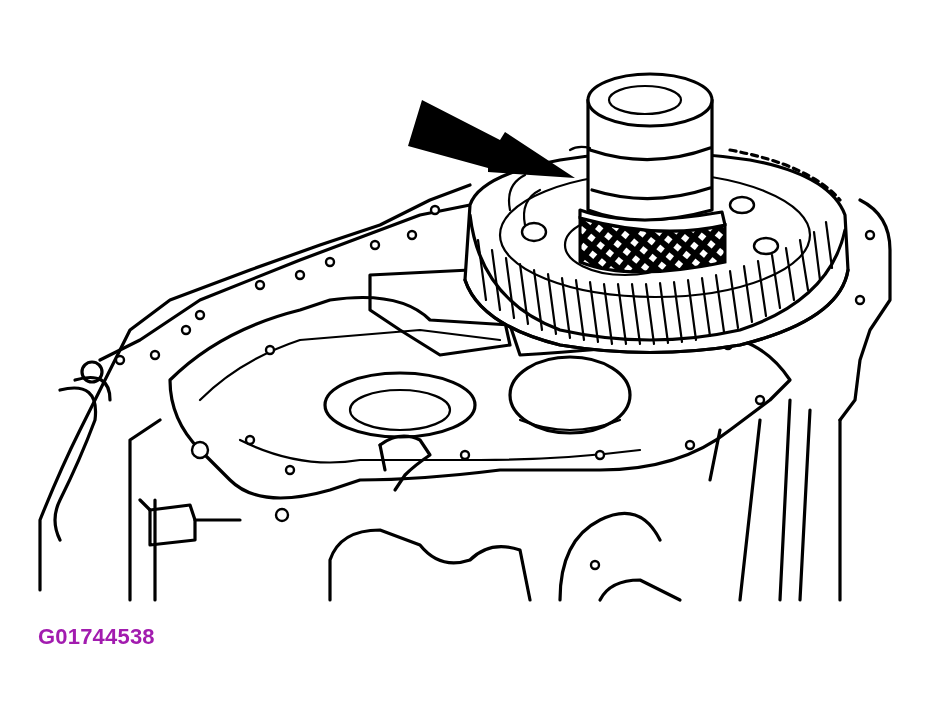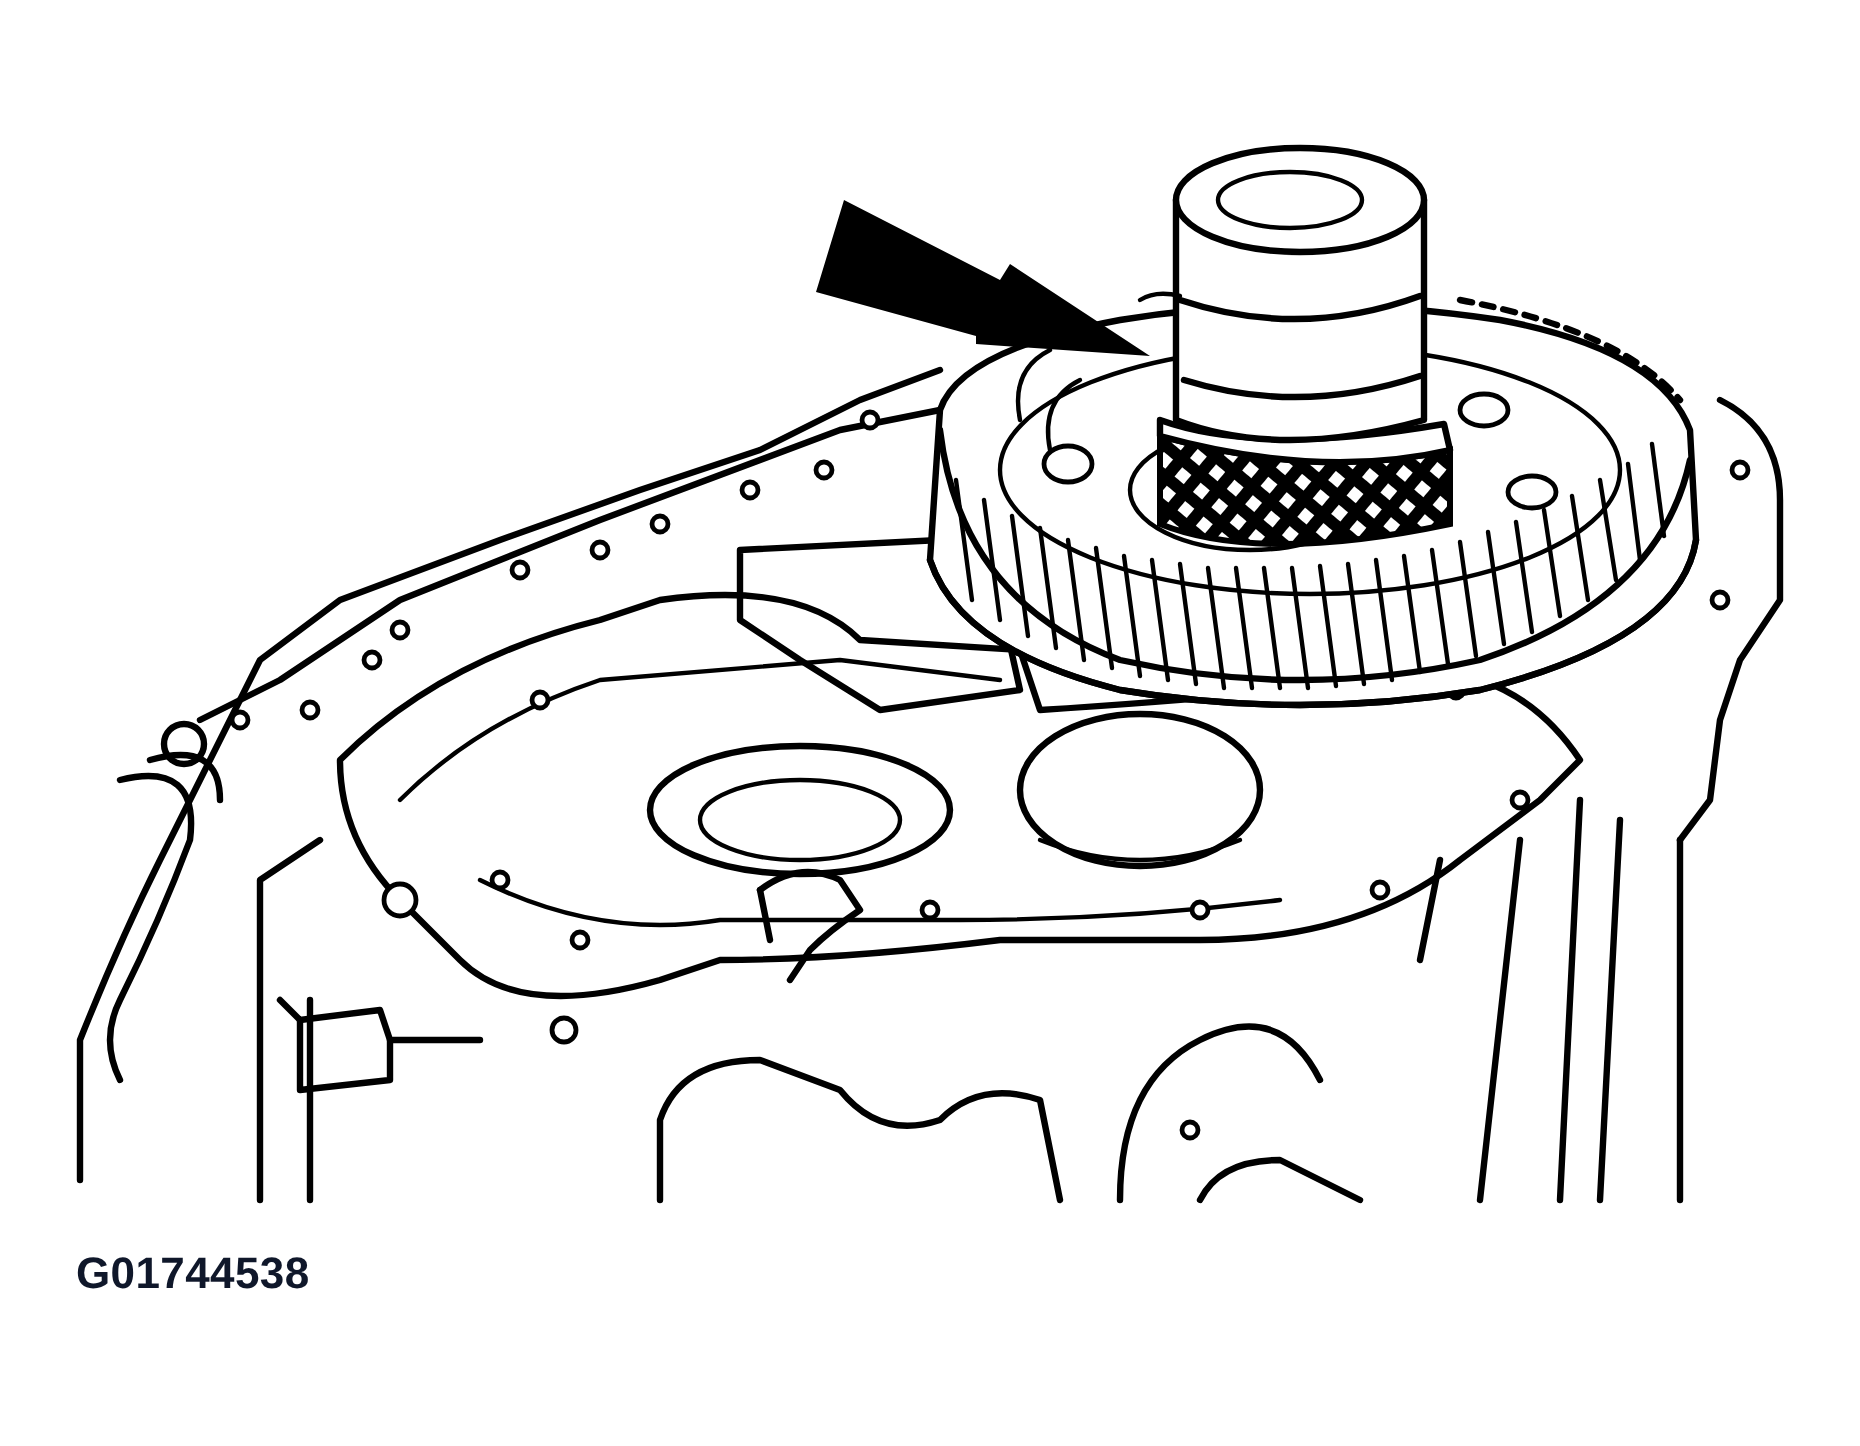--- a/index.html
+++ b/index.html
@@ -1,18 +1,18 @@
 <!DOCTYPE html>
 <html><head>
 <meta charset="utf-8">
 <style>
   html, body { margin: 0; padding: 0; background: #ffffff; }
   body { width: 930px; height: 723px; position: relative; overflow: hidden; font-family: "Liberation Sans", sans-serif; }
   #figure { position: absolute; left: 0; top: 0; width: 930px; height: 610px; }
-  #caption { position: absolute; left: 38px; top: 624px; font-size: 22px; font-weight: bold; color: #0f172a; letter-spacing: 0.2px; text-align: center; }
+  #caption { position: absolute; left: 38px; top: 624px; font-size: 22px; font-weight: bold; color: #a21caf; letter-spacing: 0.2px; text-align: center; }
   svg .ln { fill: none; stroke: #000; stroke-width: 3.2; stroke-linecap: round; stroke-linejoin: round; }
   svg .thin { fill: none; stroke: #000; stroke-width: 2.2; stroke-linecap: round; stroke-linejoin: round; }
   svg .hole { fill: #fff; stroke: #000; stroke-width: 2.4; }
   svg .blk { fill: #000; stroke: none; }
   svg .wht { fill: #fff; stroke: #000; stroke-width: 3.2; stroke-linejoin: round; }
 </style>
 </head>
 <body>
 
 <div id="figure">

